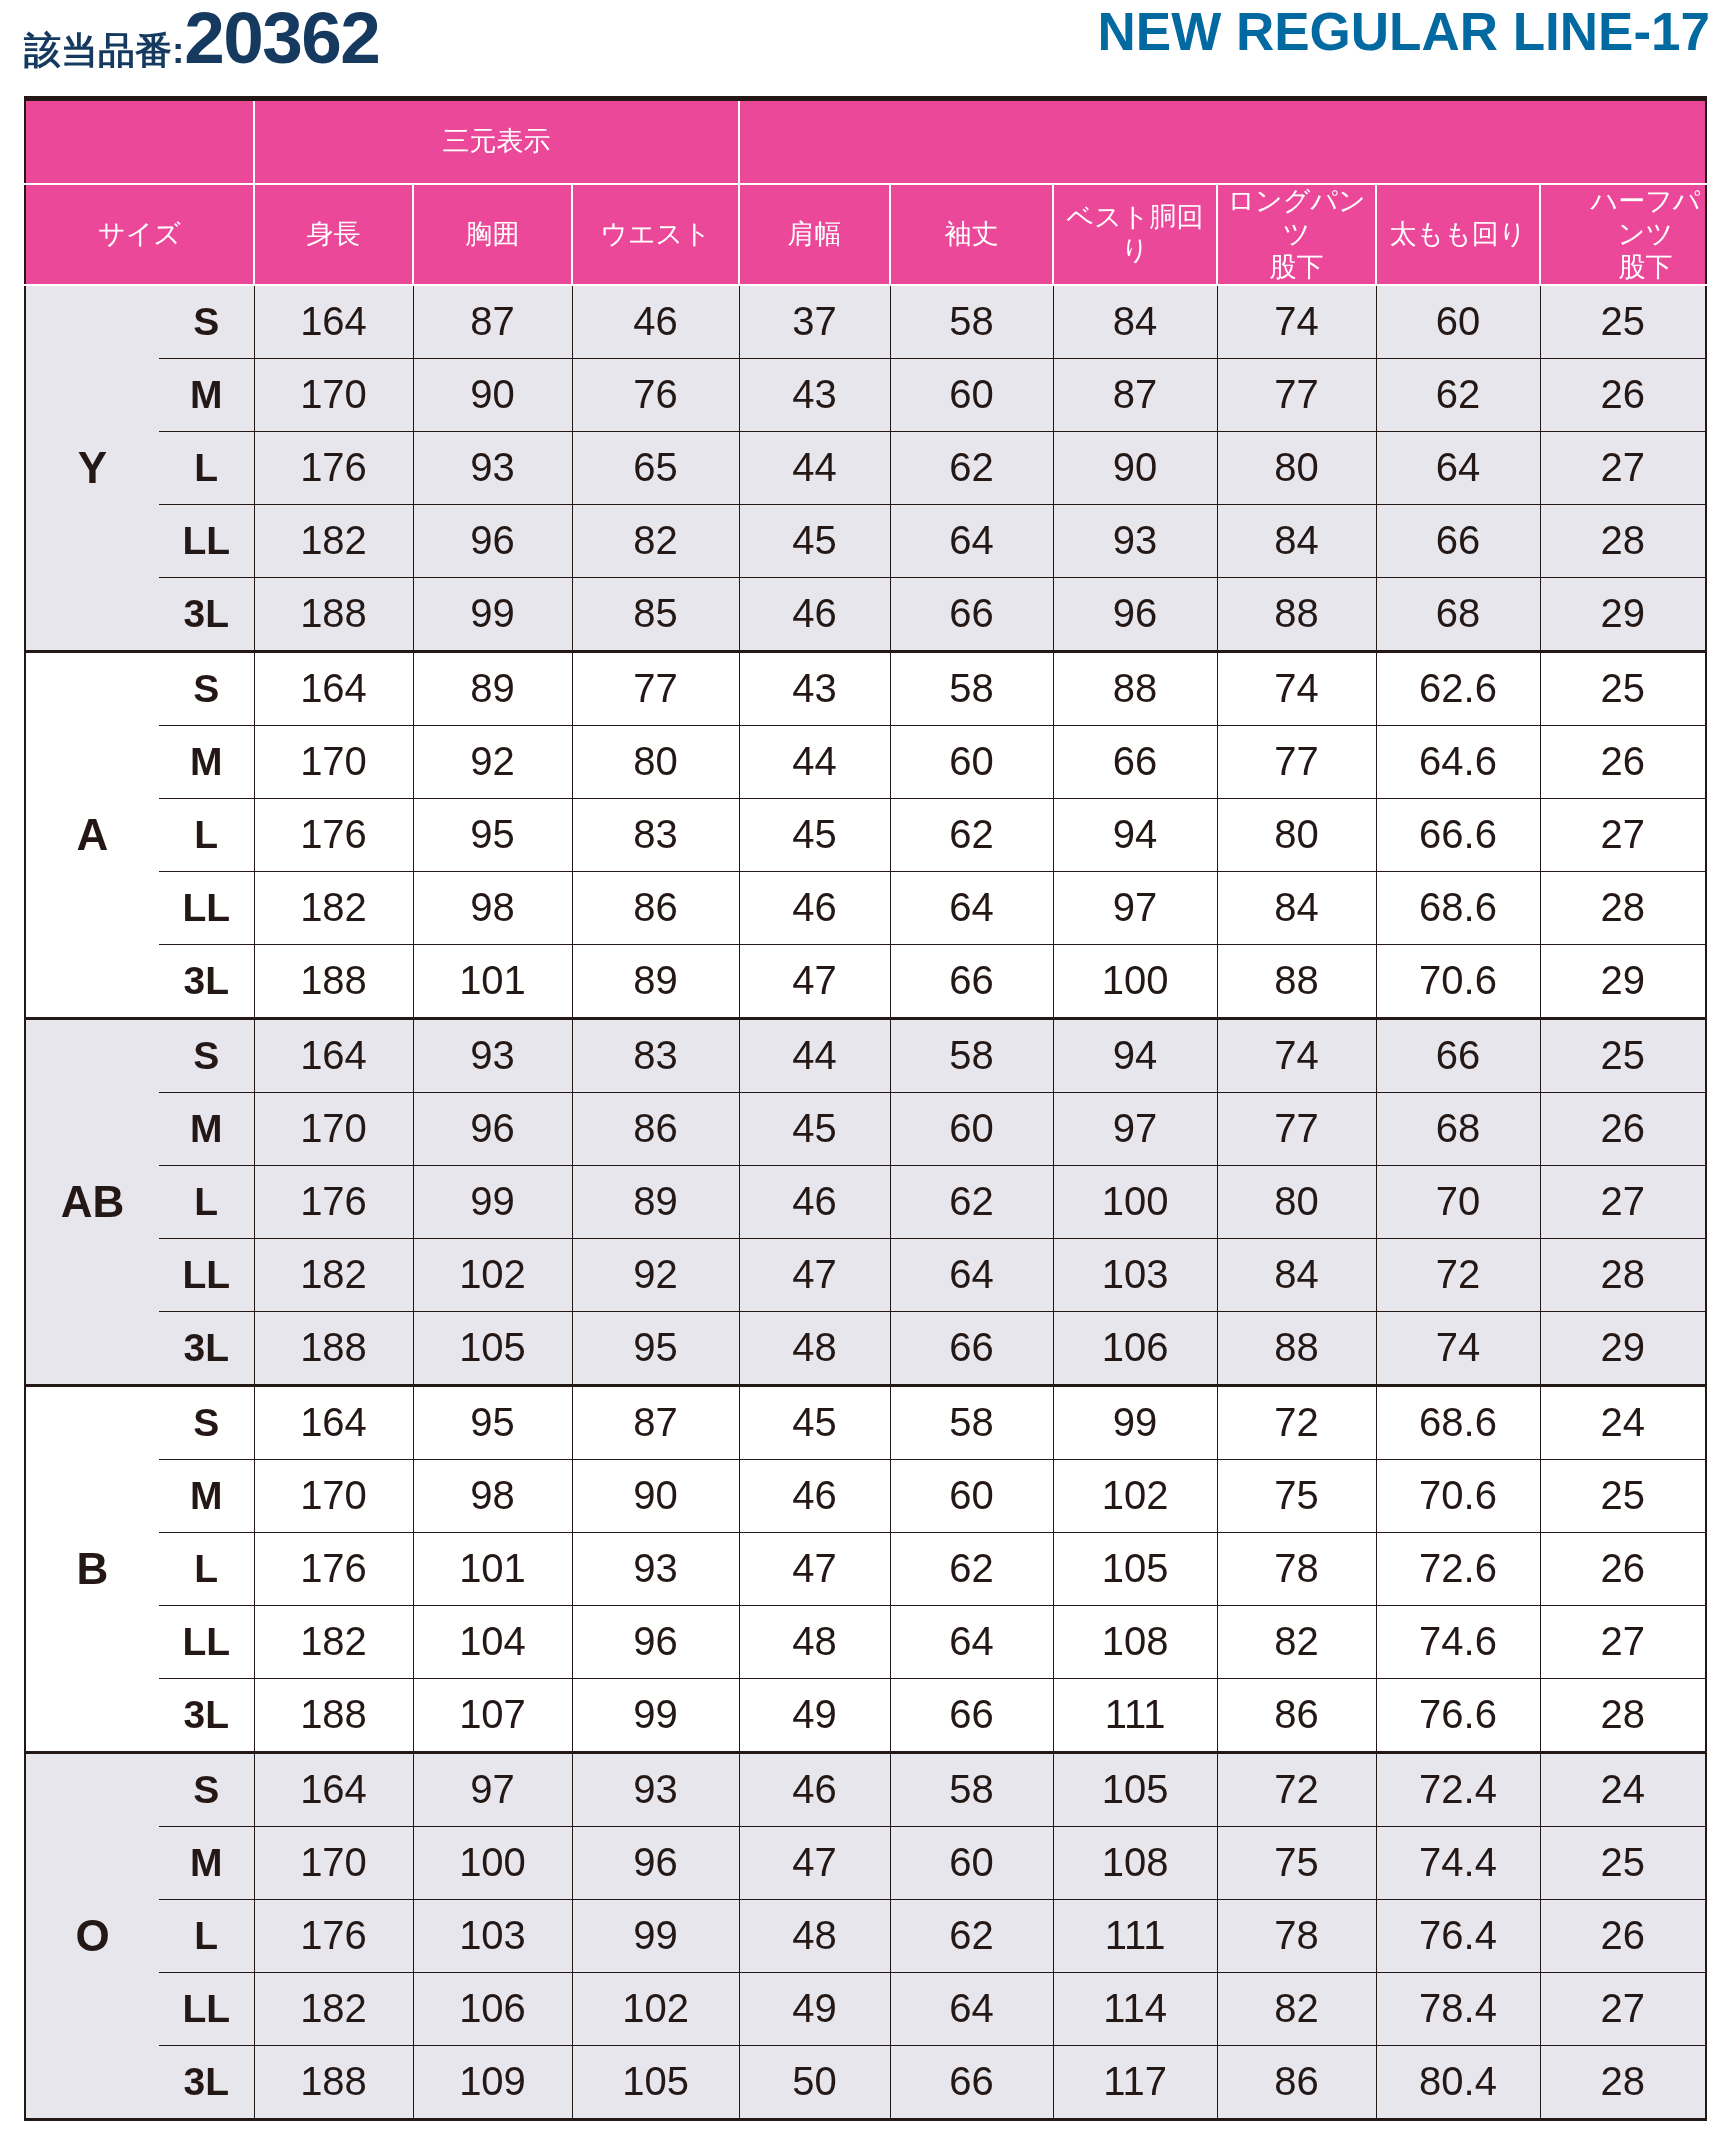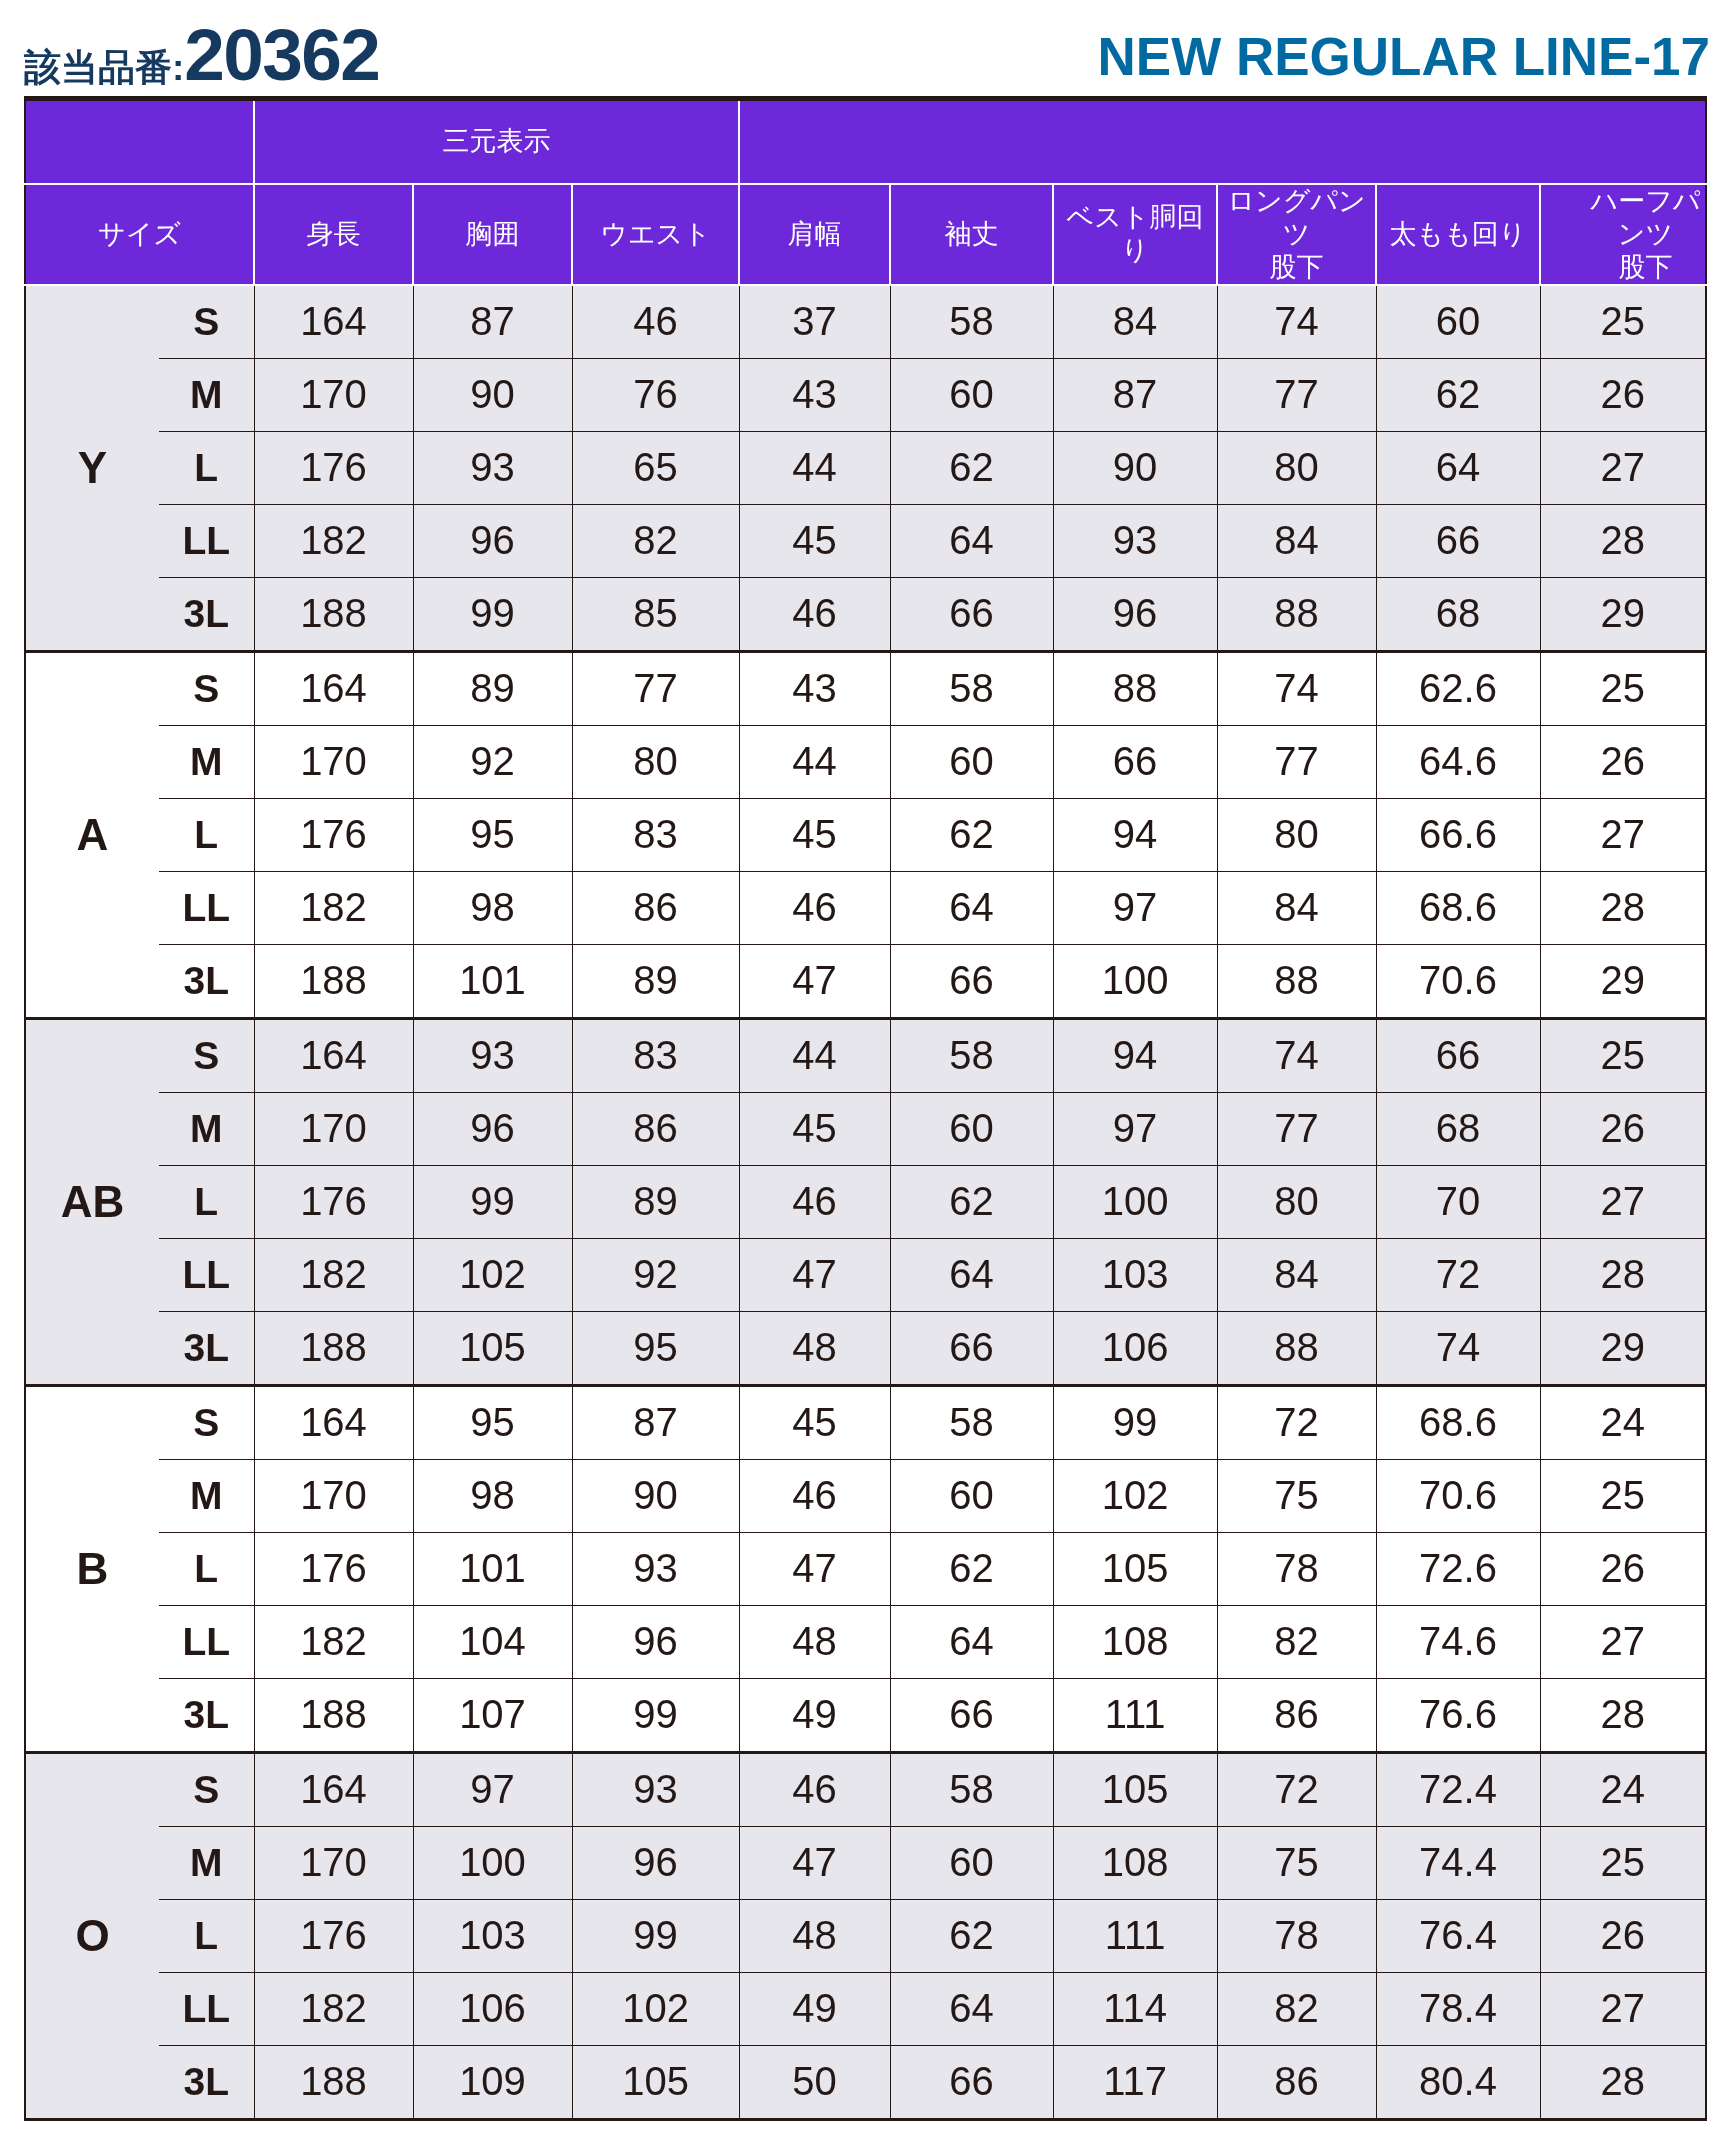--- a/index.html
+++ b/index.html
@@ -14,21 +14,20 @@
     box-sizing: border-box;
     width: 1734px;
     height: 2151px;
     padding: 4.9px 24px 0 24px;
   }
 
   
   .titlebar {
     display: flex;
     justify-content: space-between;
-    align-items: flex-end;
     height: 83px;
     margin-bottom: 8px;
   }
   .product {
     color: #163a5f;
     white-space: nowrap;
     line-height: 0.9;
   }
   .product-label {
     font-size: 37px;
@@ -66,21 +65,21 @@
   col.c-m1 { width: 159px; }
   col.c-m2 { width: 167px; }
   col.c-m3 { width: 151px; }
   col.c-m4 { width: 163px; }
   col.c-m5 { width: 164px; }
   col.c-m6 { width: 159px; }
   col.c-m7 { width: 164px; }
   col.c-m8 { width: 166px; }
 
   thead th {
-    background: #6d28d9;
+    background: #ec4899;
     color: #ffffff;
     font-weight: normal;
     font-size: 27px;
     text-align: center;
     vertical-align: middle;
     white-space: pre-line;
     line-height: 1.22;
     padding: 0 3.2px;
     border-right: 2.4px solid #ffffff;
     border-bottom: 2.4px solid #ffffff;

